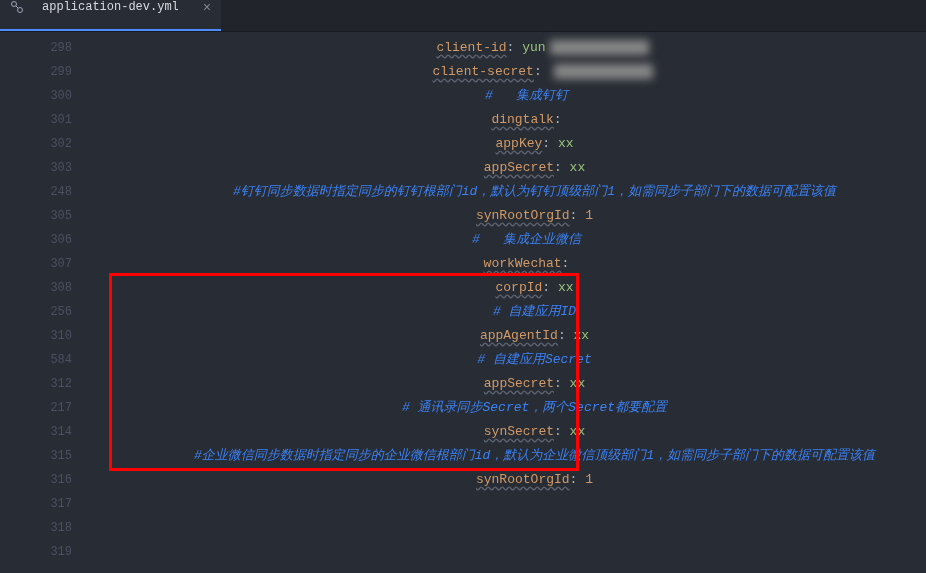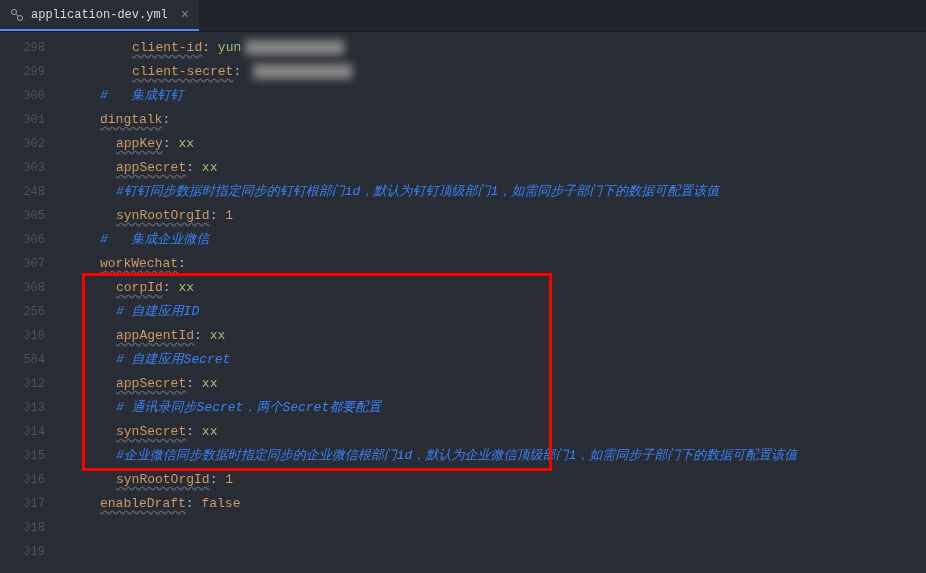--- a/index.html
+++ b/index.html
@@ -18,26 +18,26 @@
     }
     .tabs {
       background: #21252b;
       height: 32px;
       display: flex;
       align-items: center;
       border-bottom: 1px solid #181a1f;
     }
     .tab {
       display: flex;
-      align-items: center;
+      align-items: flex-start;
       height: 100%;
       padding: 0 10px;
       background: #282c34;
       border-bottom: 2px solid #4d8bff;
-      gap: 7px;
+      gap: 18px;
     }
     .tab-icon {
       width: 14px;
       height: 14px;
       display: flex;
       align-items: center;
       justify-content: center;
     }
     .tab-label {
       color: #d7dae0;
@@ -54,40 +54,42 @@
       background: #282c34;
       height: calc(100% - 32px);
       position: relative;
     }
     .gutter {
       width: 62px;
       background: #282c34;
       padding-top: 4px;
       border-right: 1px solid #282c34;
       flex-shrink: 0;
+      margin-left: 27px;
     }
     .line-num {
       color: #495162;
       text-align: right;
       padding-right: 16px;
       height: 24px;
       line-height: 24px;
       font-size: 12px;
     }
     .code {
       flex: 1;
       padding-top: 4px;
       position: relative;
     }
     .line {
       height: 24px;
       line-height: 24px;
       white-space: pre;
       padding-left: 16px;
       position: relative;
+      text-align: center;
     }
     .indent1 { padding-left: 38px; }
     .indent2 { padding-left: 54px; }
     .indent3 { padding-left: 70px; }
     .key {
       color: #d19a66;
       text-decoration-line: underline;
       text-decoration-style: wavy;
       text-decoration-color: #5c6370;
       text-underline-offset: 3px;
@@ -141,21 +143,21 @@
       <div class="line-num">303</div>
       <div class="line-num">248</div>
       <div class="line-num">305</div>
       <div class="line-num">306</div>
       <div class="line-num">307</div>
       <div class="line-num">308</div>
       <div class="line-num">256</div>
       <div class="line-num">310</div>
       <div class="line-num">584</div>
       <div class="line-num">312</div>
-      <div class="line-num">313</div>
+      <div class="line-num">217</div>
       <div class="line-num">314</div>
       <div class="line-num">315</div>
       <div class="line-num">316</div>
       <div class="line-num">317</div>
       <div class="line-num">318</div>
       <div class="line-num">319</div>
     </div>
   <div class="code">
 
   <div class="line indent3"><span class="key">client-id</span><span class="colon">: </span><span class="val">yun</span><span class="blur">xxxxx</span></div>
@@ -170,16 +172,15 @@
       <div class="line indent1"><span class="key">workWechat</span><span class="colon">:</span></div>
       <div class="line indent2"><span class="key">corpId</span><span class="colon">: </span><span class="val">xx</span></div>
       <div class="line indent2"><span class="comment"># 自建应用ID</span></div>
       <div class="line indent2"><span class="key">appAgentId</span><span class="colon">: </span><span class="val">xx</span></div>
       <div class="line indent2"><span class="comment"># 自建应用Secret</span></div>
       <div class="line indent2"><span class="key">appSecret</span><span class="colon">: </span><span class="val">xx</span></div>
       <div class="line indent2"><span class="comment"># 通讯录同步Secret，两个Secret都要配置</span></div>
       <div class="line indent2"><span class="key">synSecret</span><span class="colon">: </span><span class="val">xx</span></div>
       <div class="line indent2"><span class="comment">#企业微信同步数据时指定同步的企业微信根部门id，默认为企业微信顶级部门1，如需同步子部门下的数据可配置该值</span></div>
       <div class="line indent2"><span class="key">synRootOrgId</span><span class="colon">: </span><span class="num">1</span></div>
-      <div class="line indent1"><span class="key">enableDraft</span><span class="colon">: </span><span class="bool">false</span></div>
       <div class="highlight-box" style="top: 241px; left: 20px; width: 470px; height: 198px;"></div>
     </div>
 </div>
 
 </body></html>

